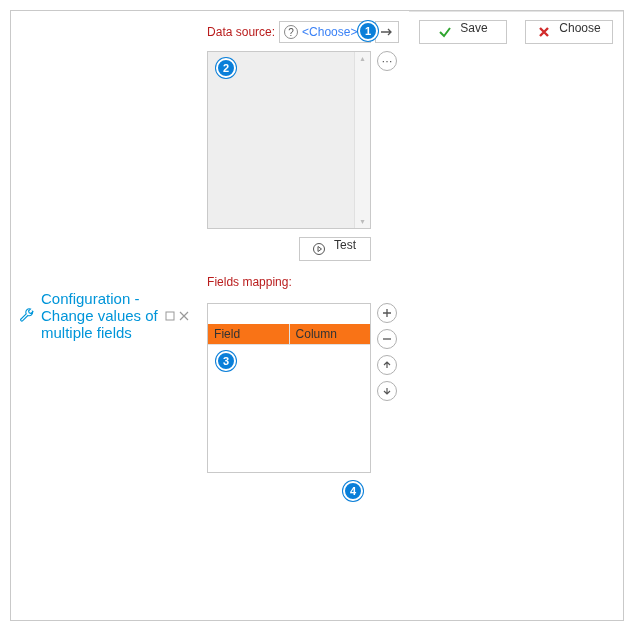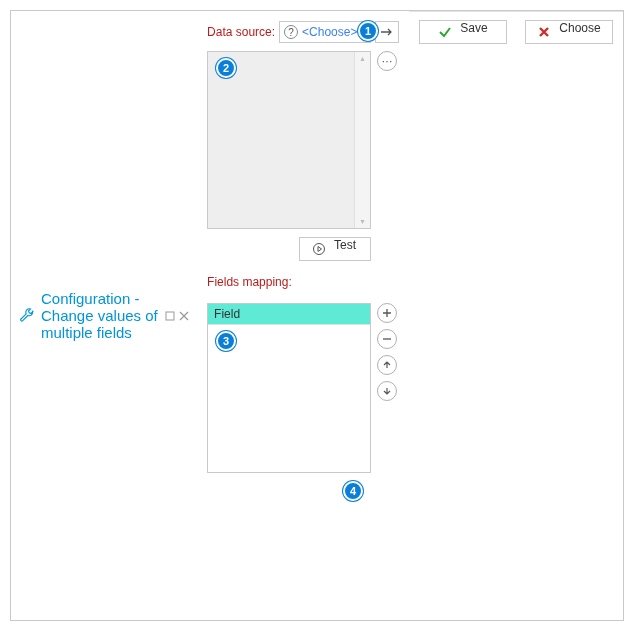--- a/index.html
+++ b/index.html
@@ -99,21 +99,21 @@
   .btn .bicon { margin-right:8px; display:flex; align-items:center; }
   .fields-label { margin-top:14px; margin-bottom:14px; }
   .fields-area { display:flex; }
   .grid {
     flex:1;
     border:1px solid #c9c9c9;
     height:170px;
     background:#fff;
     display:flex; flex-direction:column;
   }
-  .grid-head { display:flex; background:#5eead4; border-bottom:1px solid #e0e0e0; }
+  .grid-head { display:flex; background:#f97316; border-bottom:1px solid #e0e0e0;margin-top:20px; }
   .grid-head-cell {
     flex:1; padding:3px 6px; border-right:1px solid #e0e0e0; color:#333;
   }
   .grid-head-cell:last-child { border-right:none; }
   .grid-body { flex:1; position:relative; }
   .grid-side { width:24px; margin-left:4px; display:flex; flex-direction:column; align-items:center; }
   .getcol-row { display:flex; justify-content:flex-end; margin-top:8px; margin-right:28px; align-items:center; }
   .footer {
     border-top:1px solid #e3e3e3;
     padding:8px 10px;
@@ -199,20 +199,21 @@
         </span>
         <span>Test</span>
       </div>
     </div>
 
     <div class="label fields-label">Fields mapping:</div>
     <div class="fields-area">
       <div class="grid">
         <div class="grid-head">
           <div class="grid-head-cell">Field</div>
+          <div class="grid-head-cell">Column</div>
         </div>
         <div class="grid-body">
           <span class="marker" style="left:8px;top:6px;">3</span>
         </div>
       </div>
       <div class="grid-side">
         <div class="circ-btn">
           <svg width="12" height="12" viewBox="0 0 12 12">
               <path d="M6 2 V10 M2 6 H10" stroke="#555" stroke-width="1.3"></path>
             </svg>

